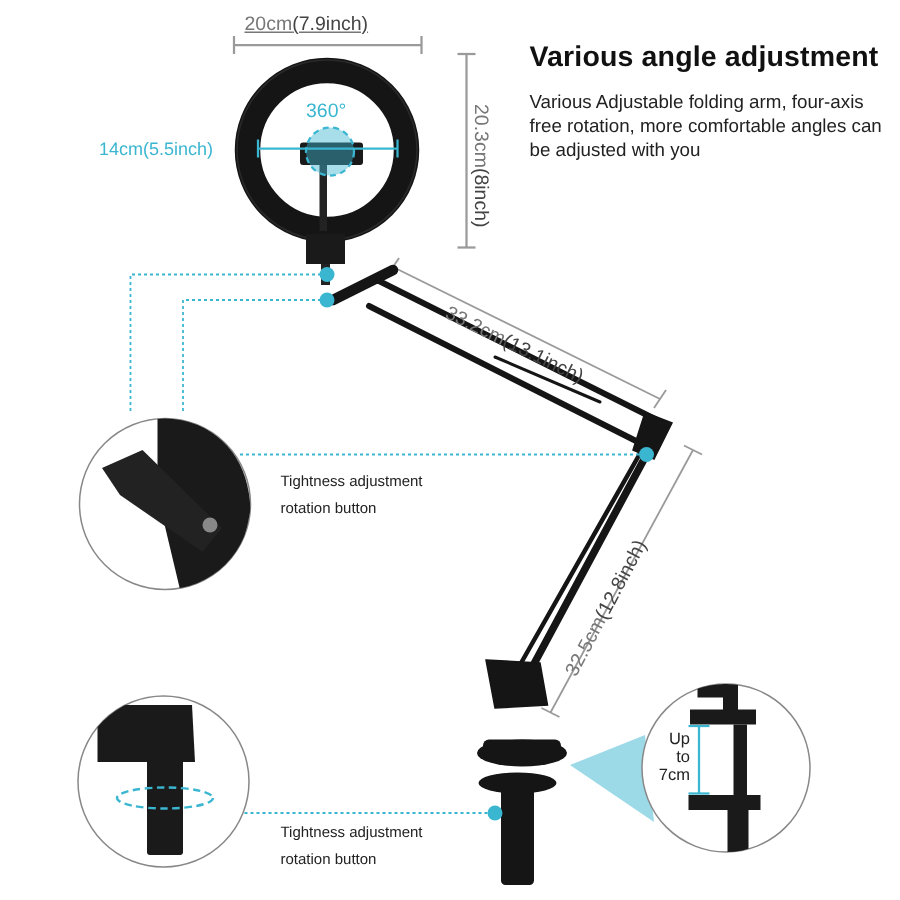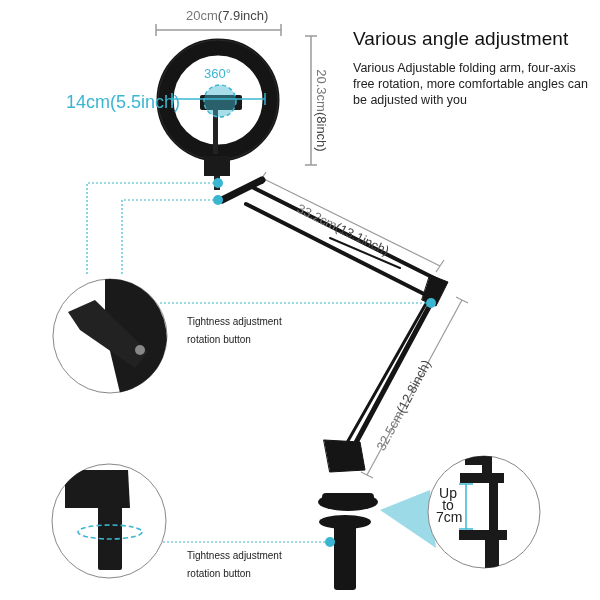--- a/index.html
+++ b/index.html
@@ -1,19 +1,19 @@
 <!DOCTYPE html>
 <html><head>
 <meta charset="utf-8">
 <style>
   html, body { margin:0; padding:0; background:#fff; }
   body { width:600px; height:600px; position:relative; overflow:hidden; font-family:"Liberation Sans", sans-serif; }
   .abs { position:absolute; }
   svg.canvas { position:absolute; left:0; top:0; }
-  .title { left:353px; top:28px; font-size:19px; font-weight:normal; color:#111; white-space:nowrap; letter-spacing:0.1px; }
+  .title { left:353px; top:28px; font-size:19px; font-weight:bold; color:#111; white-space:nowrap; letter-spacing:0.1px; }
   .desc { left:353px; top:60px; font-size:12.5px; line-height:16px; color:#222; width:245px; }
   .label { font-size:10px; line-height:18px; color:#222; }
   .dim { color:#777; font-size:13px; white-space:nowrap; }
   .dim .par { color:#444; }
   .cyan { color:#3bb6d1;text-align:right; }
 </style>
 </head>
 <body>
 
 <svg class="canvas" width="600" height="600" viewBox="0 0 600 600">
@@ -131,29 +131,29 @@
       <rect x="485" y="540" width="14" height="40" fill="#1a1a1a"></rect>
     </g>
     <g stroke="#3bb6d1" stroke-width="1.5">
       <line x1="466" y1="484" x2="466" y2="529"></line>
       <line x1="459" y1="484" x2="473" y2="484"></line>
       <line x1="459" y1="529" x2="473" y2="529"></line>
     </g>
   </g>
 </svg>
 
-<div class="abs dim" style="left:186px;top:8px;">
+<div class="abs dim" style="left:163px;top:8px;text-decoration:underline;">
   <span>20cm</span><span class="par">(7.9inch)</span>
 </div>
 
 <div class="abs dim" style="left:266px;top:103px;transform:rotate(90deg);transform-origin:center;width:110px;text-align:center;">
   <span>20.3cm</span><span class="par">(8inch)</span>
 </div>
 
-<div class="abs cyan" style="left:66px;top:92px;font-size:18px;white-space:nowrap;">
+<div class="abs cyan" style="left:66px;top:92px;font-size:12px;white-space:nowrap;">
   <span>14cm</span><span>(5.5inch)</span>
 </div>
 
 <div class="abs cyan" style="left:204px;top:66px;font-size:13px;">360°</div>
 
 <div class="abs title">Various angle adjustment</div>
 <div class="abs desc">Various Adjustable folding arm, four-axis free rotation, more comfortable angles can be adjusted with you</div>
 
 <div class="abs dim" style="left:298px;top:200px;transform:rotate(26deg);transform-origin:left center;">
   <span>33.2cm</span><span class="par">(13.1inch)</span>
@@ -166,20 +166,20 @@
 <div class="abs label" style="left:187px;top:313px;">
   <div>Tightness adjustment</div>
   <div>rotation button</div>
 </div>
 
 <div class="abs label" style="left:187px;top:547px;">
   <div>Tightness adjustment</div>
   <div>rotation button</div>
 </div>
 
-<div class="abs" style="left:436px;top:487px;font-size:14px;line-height:12px;text-align:center;width:24px;color:#222;">
+<div class="abs" style="left:436px;top:487px;font-size:11px;line-height:12px;text-align:right;width:24px;color:#222;">
   <div>Up</div>
   <div>to</div>
   <div>7cm</div>
 </div>
 
 <div class="abs label" style="left:418px;top:562px;">
 </div>
 
 </body></html>

